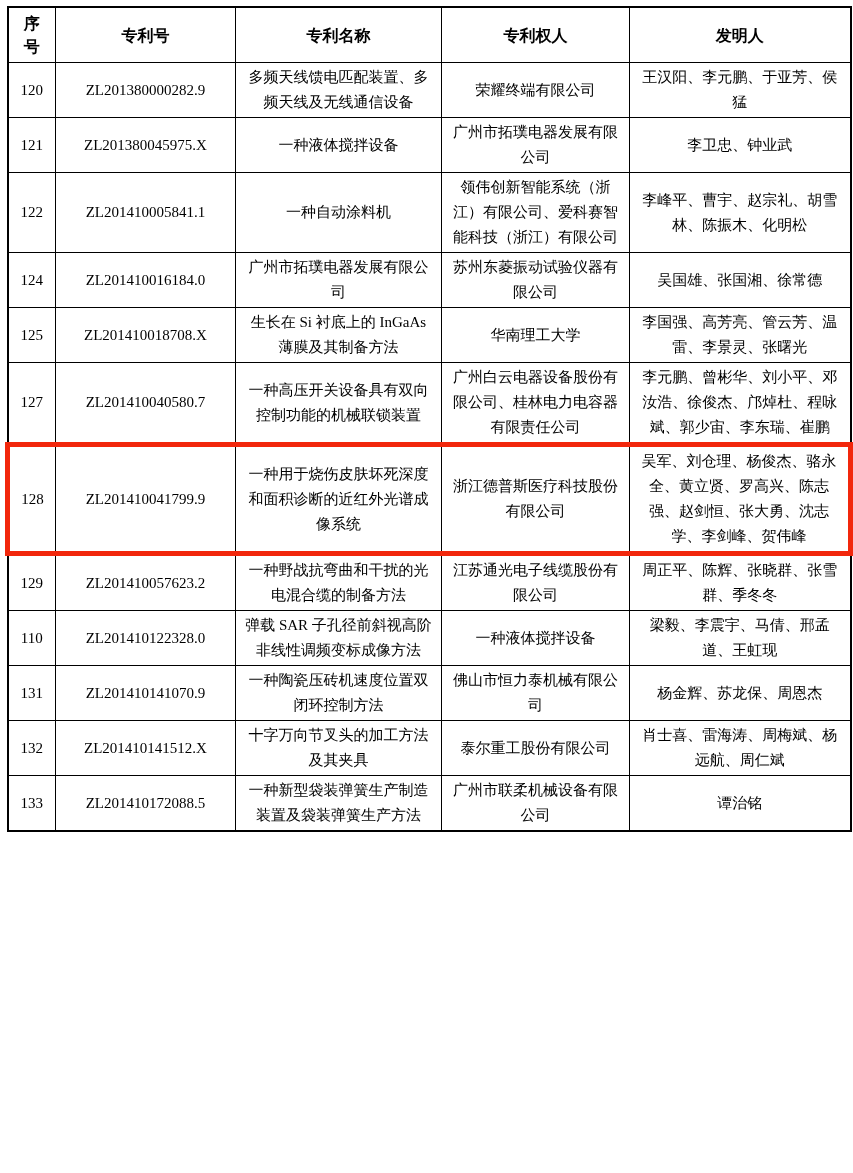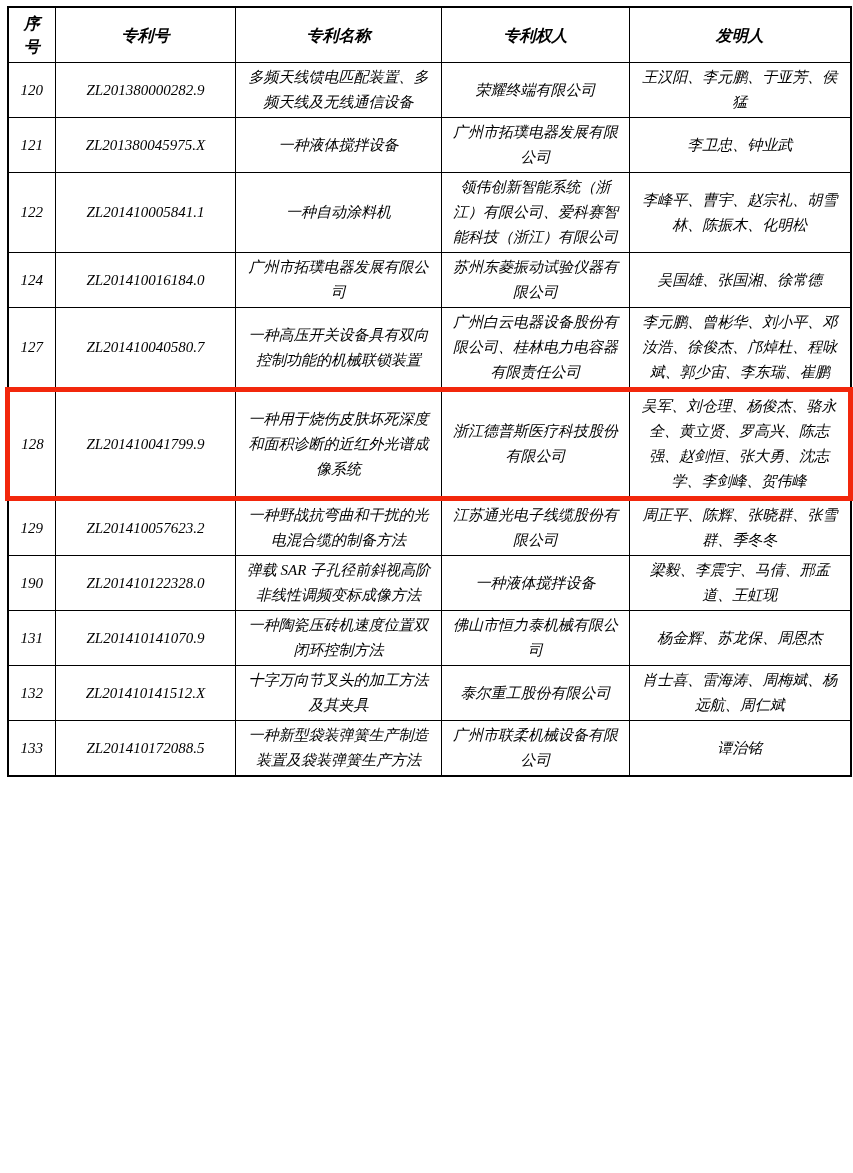--- a/index.html
+++ b/index.html
@@ -15,21 +15,20 @@
     box-sizing: border-box;
     padding: 6px 5px;
     background: #ffffff;
     overflow: hidden;
   }
   table.patent-table {
     width: 843px;
     border-collapse: collapse;
     table-layout: fixed;
     border: 2px solid #000000;
-    font-style: italic;
   }
   .patent-table th,
   .patent-table td {
     border: 1px solid #000000;
     text-align: center;
     vertical-align: middle;
     padding: 2px 7px;
     font-size: 15px;
     line-height: 25px;
     word-break: break-word;
@@ -104,20 +103,27 @@
 
 
   <tr>
     <td>124</td>
     <td>ZL201410016184.0</td>
     <td>广州市拓璞电器发展有限公司</td>
     <td>苏州东菱振动试验仪器有限公司</td>
     <td>吴国雄、张国湘、徐常德</td>
   </tr>
 
+  <tr>
+    <td>125</td>
+    <td>ZL201410018708.X</td>
+    <td>生长在 Si 衬底上的 InGaAs 薄膜及其制备方法</td>
+    <td>华南理工大学</td>
+    <td>李国强、高芳亮、管云芳、温雷、李景灵、张曙光</td>
+  </tr>
 
 
   <tr>
     <td>127</td>
     <td>ZL201410040580.7</td>
     <td>一种高压开关设备具有双向控制功能的机械联锁装置</td>
     <td>广州白云电器设备股份有限公司、桂林电力电容器有限责任公司</td>
     <td>李元鹏、曾彬华、刘小平、邓汝浩、徐俊杰、邝焯杜、程咏斌、郭少宙、李东瑞、崔鹏</td>
   </tr>
 
@@ -131,21 +137,21 @@
 
   <tr>
     <td>129</td>
     <td>ZL201410057623.2</td>
     <td>一种野战抗弯曲和干扰的光电混合缆的制备方法</td>
     <td>江苏通光电子线缆股份有限公司</td>
     <td>周正平、陈辉、张晓群、张雪群、季冬冬</td>
   </tr>
 
   <tr>
-    <td>190</td>
+    <td>110</td>
     <td>ZL201410122328.0</td>
     <td>弹载 SAR 子孔径前斜视高阶非线性调频变标成像方法</td>
     <td>一种液体搅拌设备</td>
     <td>梁毅、李震宇、马倩、邢孟道、王虹现</td>
   </tr>
 
   <tr>
     <td>131</td>
     <td>ZL201410141070.9</td>
     <td>一种陶瓷压砖机速度位置双闭环控制方法</td>

